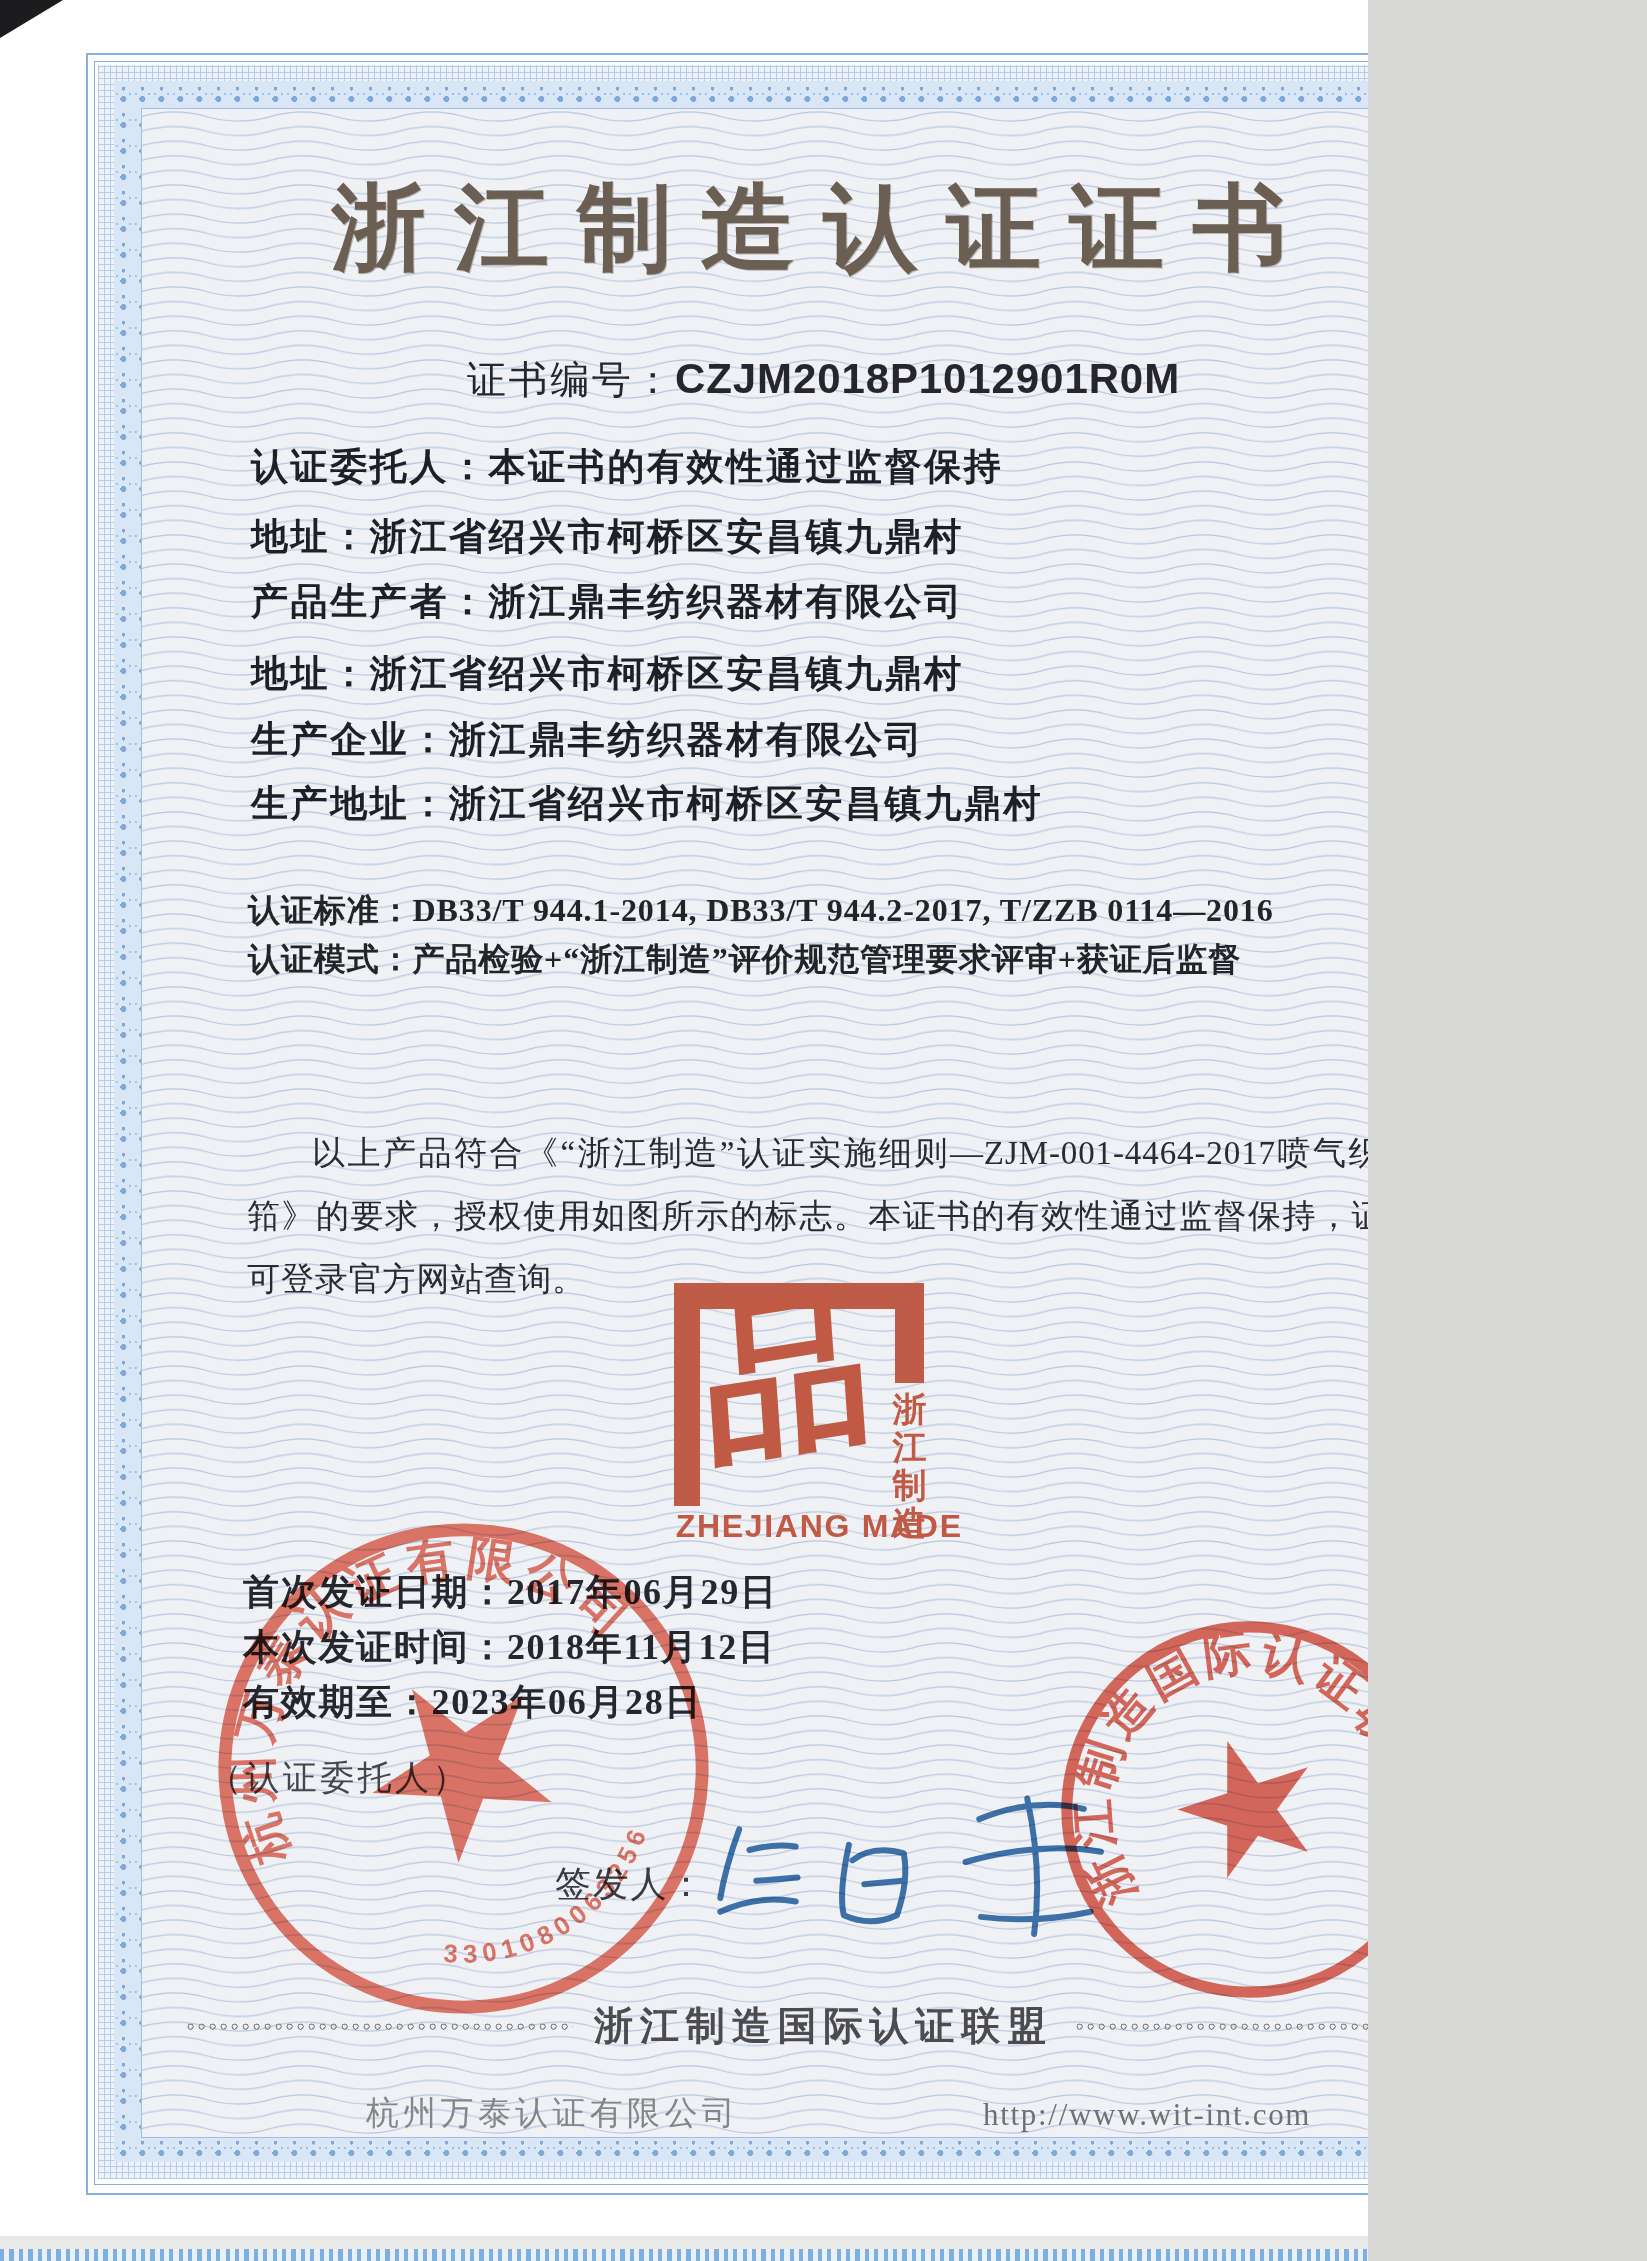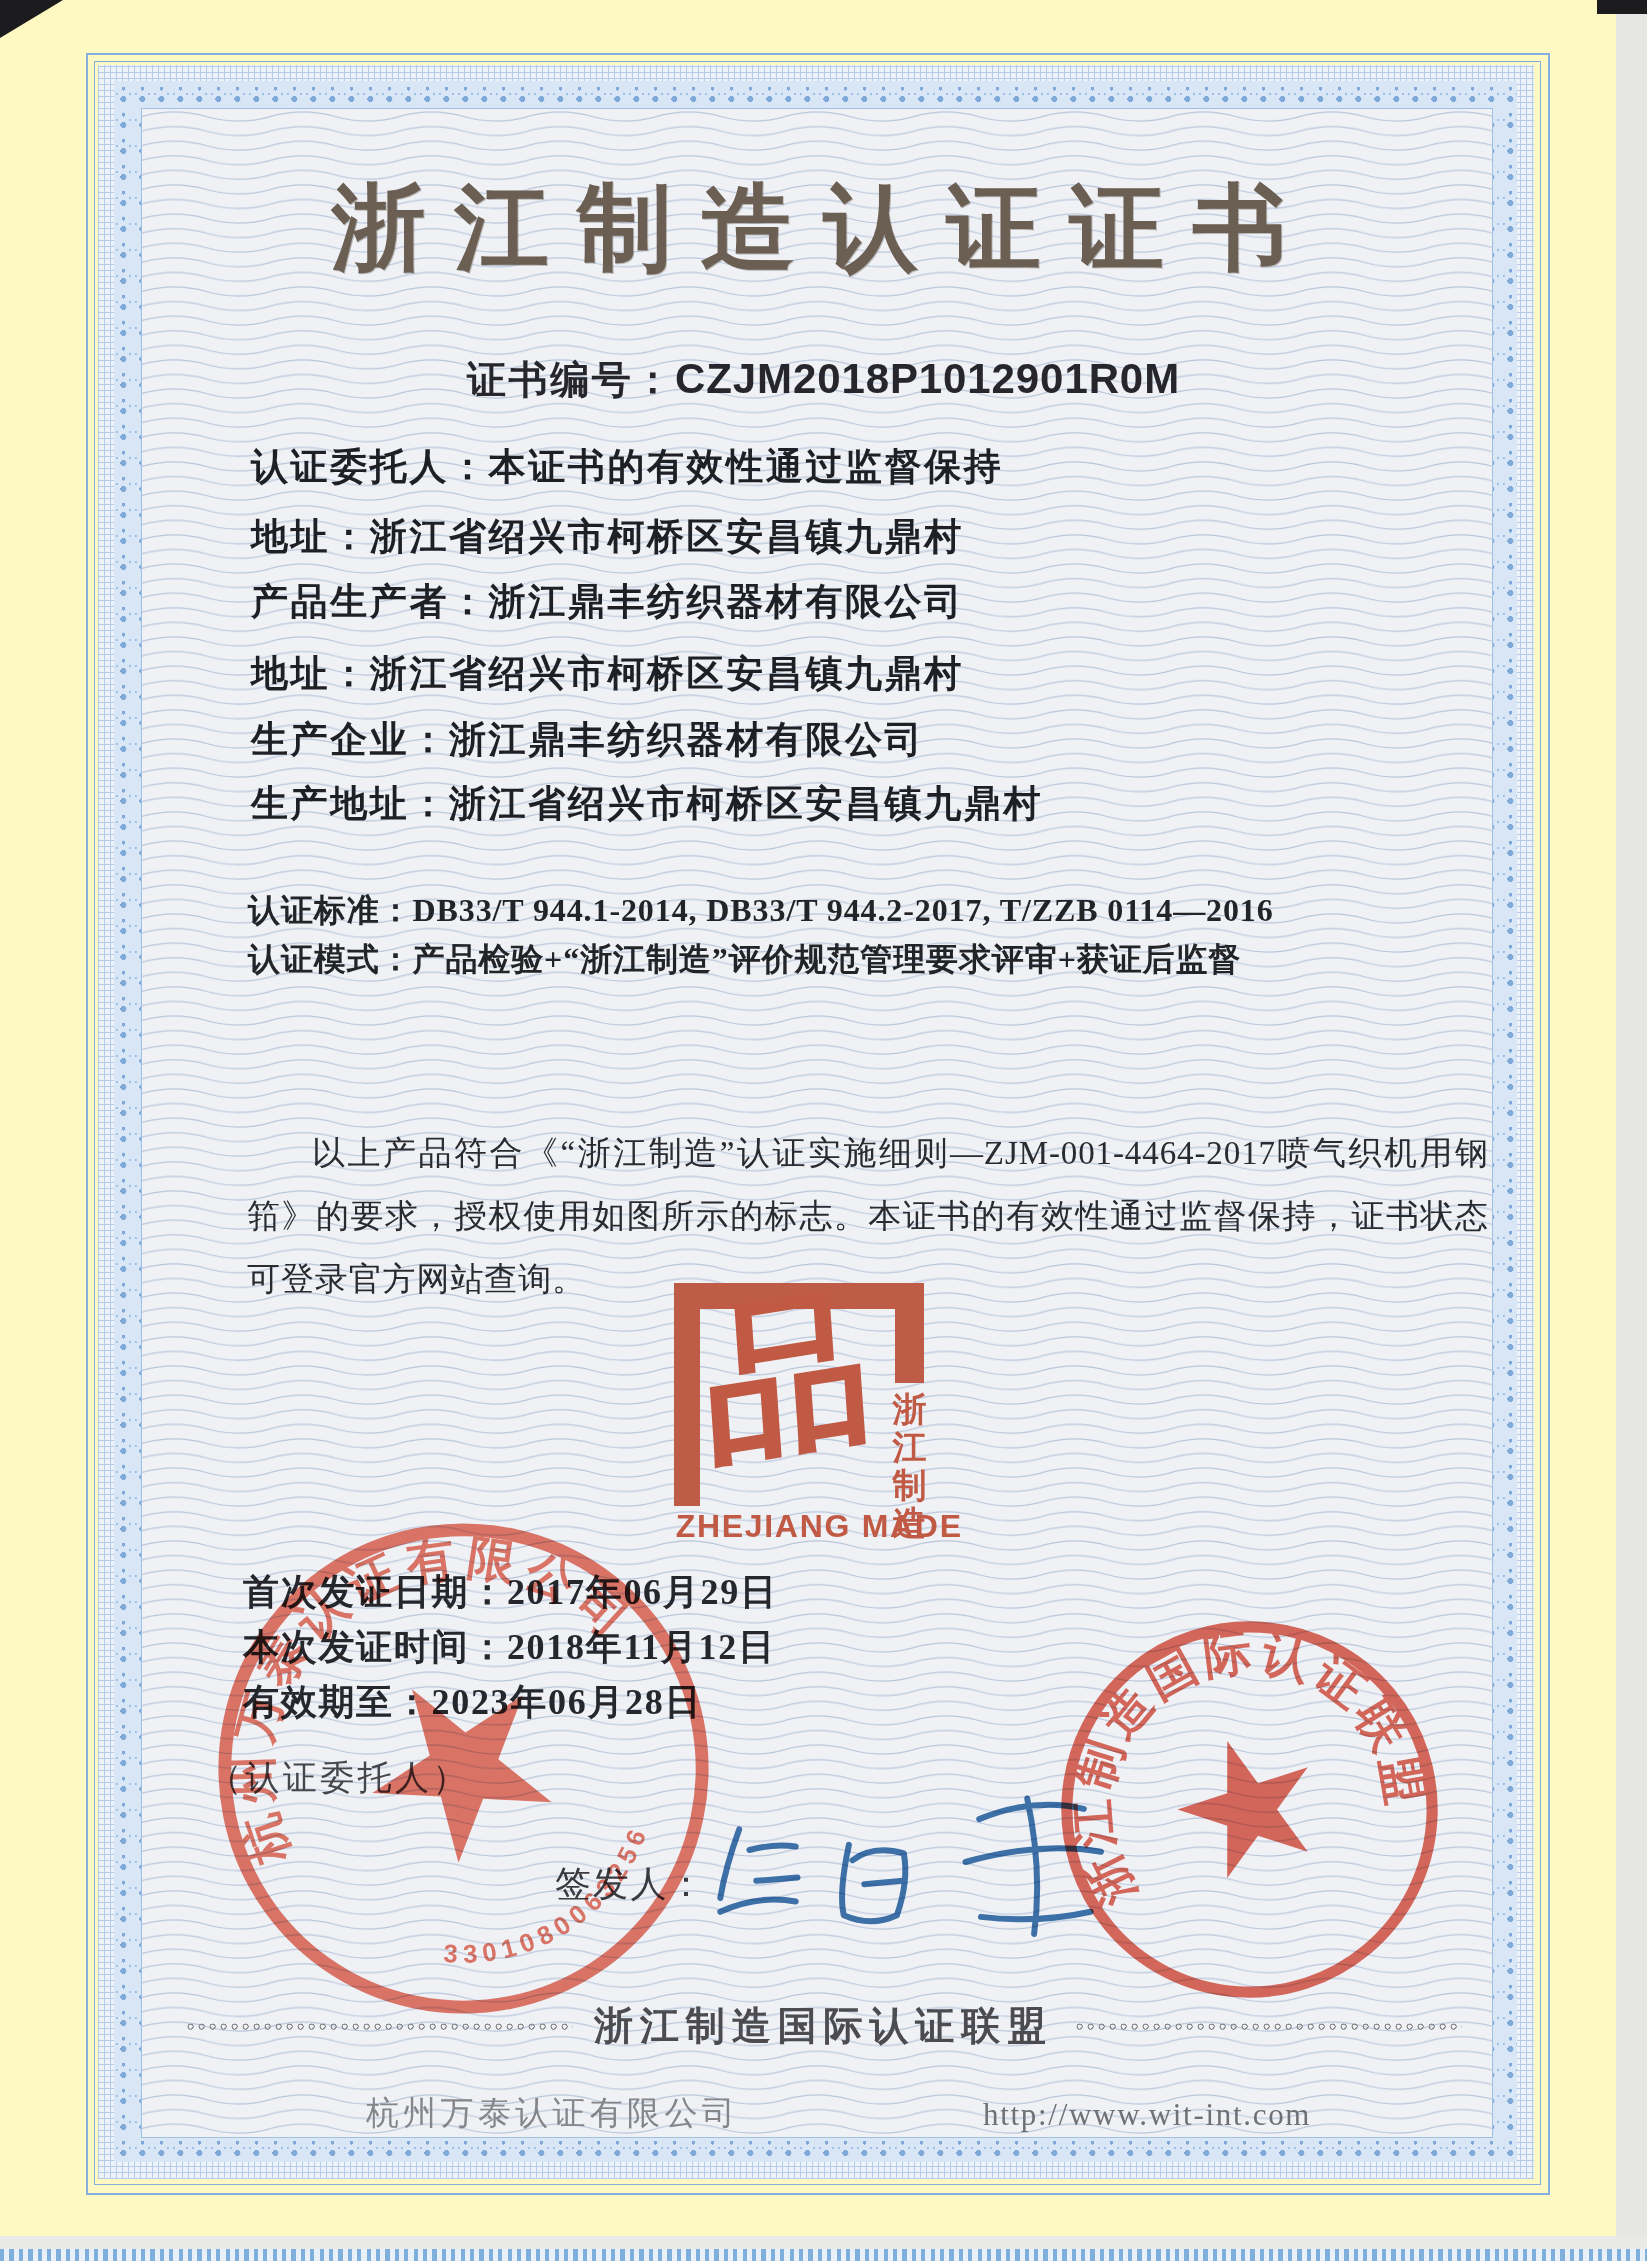--- a/index.html
+++ b/index.html
@@ -1,17 +1,17 @@
 <!DOCTYPE html>
 <html style="font-size:13.7px"><head>
 <meta charset="utf-8">
 <style>
   html,body{margin:0;padding:0;background:#d8d8d6;}
-  #page{position:relative;width:1647px;height:2261px;overflow:hidden;
-        background:#fef9c3;font-family:"Liberation Serif","DejaVu Serif",serif;}
+  #page{position:relative;width:1368px;height:2261px;overflow:hidden;
+        background:#ffffff;font-family:"Liberation Serif","DejaVu Serif",serif;}
   
   .line-outer{position:absolute;left:86px;top:53px;width:1460px;height:2138px;
               border:2.6px solid #85afdc;}
   .line-outer2{position:absolute;left:94px;top:61px;width:1445px;height:2122px;
                border:1.7px solid #85afdc;}
   .band-grid{position:absolute;left:98px;top:65px;width:1436px;height:2114px;
     background:
       repeating-linear-gradient(0deg,#b4cce9 0 1.3px,transparent 1.3px 6px),
       repeating-linear-gradient(90deg,#b4cce9 0 1.3px,transparent 1.3px 6px),
       #eef3f9;}
@@ -27,21 +27,21 @@
     background-size:19px 26px,19px 26px,19px 26px,19px 26px,100% 100%;}
   .field{position:absolute;left:141px;top:108px;width:1350px;height:2028px;
          background:#eff1f5;border:1.3px solid #9fc0e4;}
   .field svg{position:absolute;left:0;top:0;}
   
   .abs{position:absolute;white-space:nowrap;}
   .title{left:0;top:165px;width:1647px;text-align:center;
          font-size:94px;font-weight:700;letter-spacing:29px;color:#6b5e52;
          text-shadow:0.9px 0.9px 0 rgba(90,80,70,.35);}
   .certno{left:0;top:353px;width:1647px;text-align:center;color:#26262c;}
-  .certno .lab{font-size:39px;font-weight:700;letter-spacing:2.6px;}
+  .certno .lab{font-size:39px;font-weight:400;letter-spacing:2.6px;}
   .certno .num{font-size:42px;font-weight:700;
                font-family:"Liberation Sans","DejaVu Sans",sans-serif;letter-spacing:0.9px;}
   .infoline{left:251px;font-size:37px;font-weight:700;color:#1e2025;letter-spacing:2.6px;}
   .specline{left:248px;font-size:32px;font-weight:700;color:#232428;letter-spacing:0.9px;}
   .statement{position:absolute;left:247px;top:1122px;width:1242px;
              font-size:33px;line-height:63px;color:#2a2b30;text-indent:65px;
              text-align:justify;white-space:normal;letter-spacing:0.9px;}
   .dateline{left:243px;font-size:36px;font-weight:700;color:#26272c;letter-spacing:1.7px;}
   .sealnote{left:208px;top:1755px;font-size:34px;color:#45464b;letter-spacing:3.4px;}
   .issuer{left:555px;top:1860px;font-size:36px;color:#3a3b40;letter-spacing:1.7px;}

